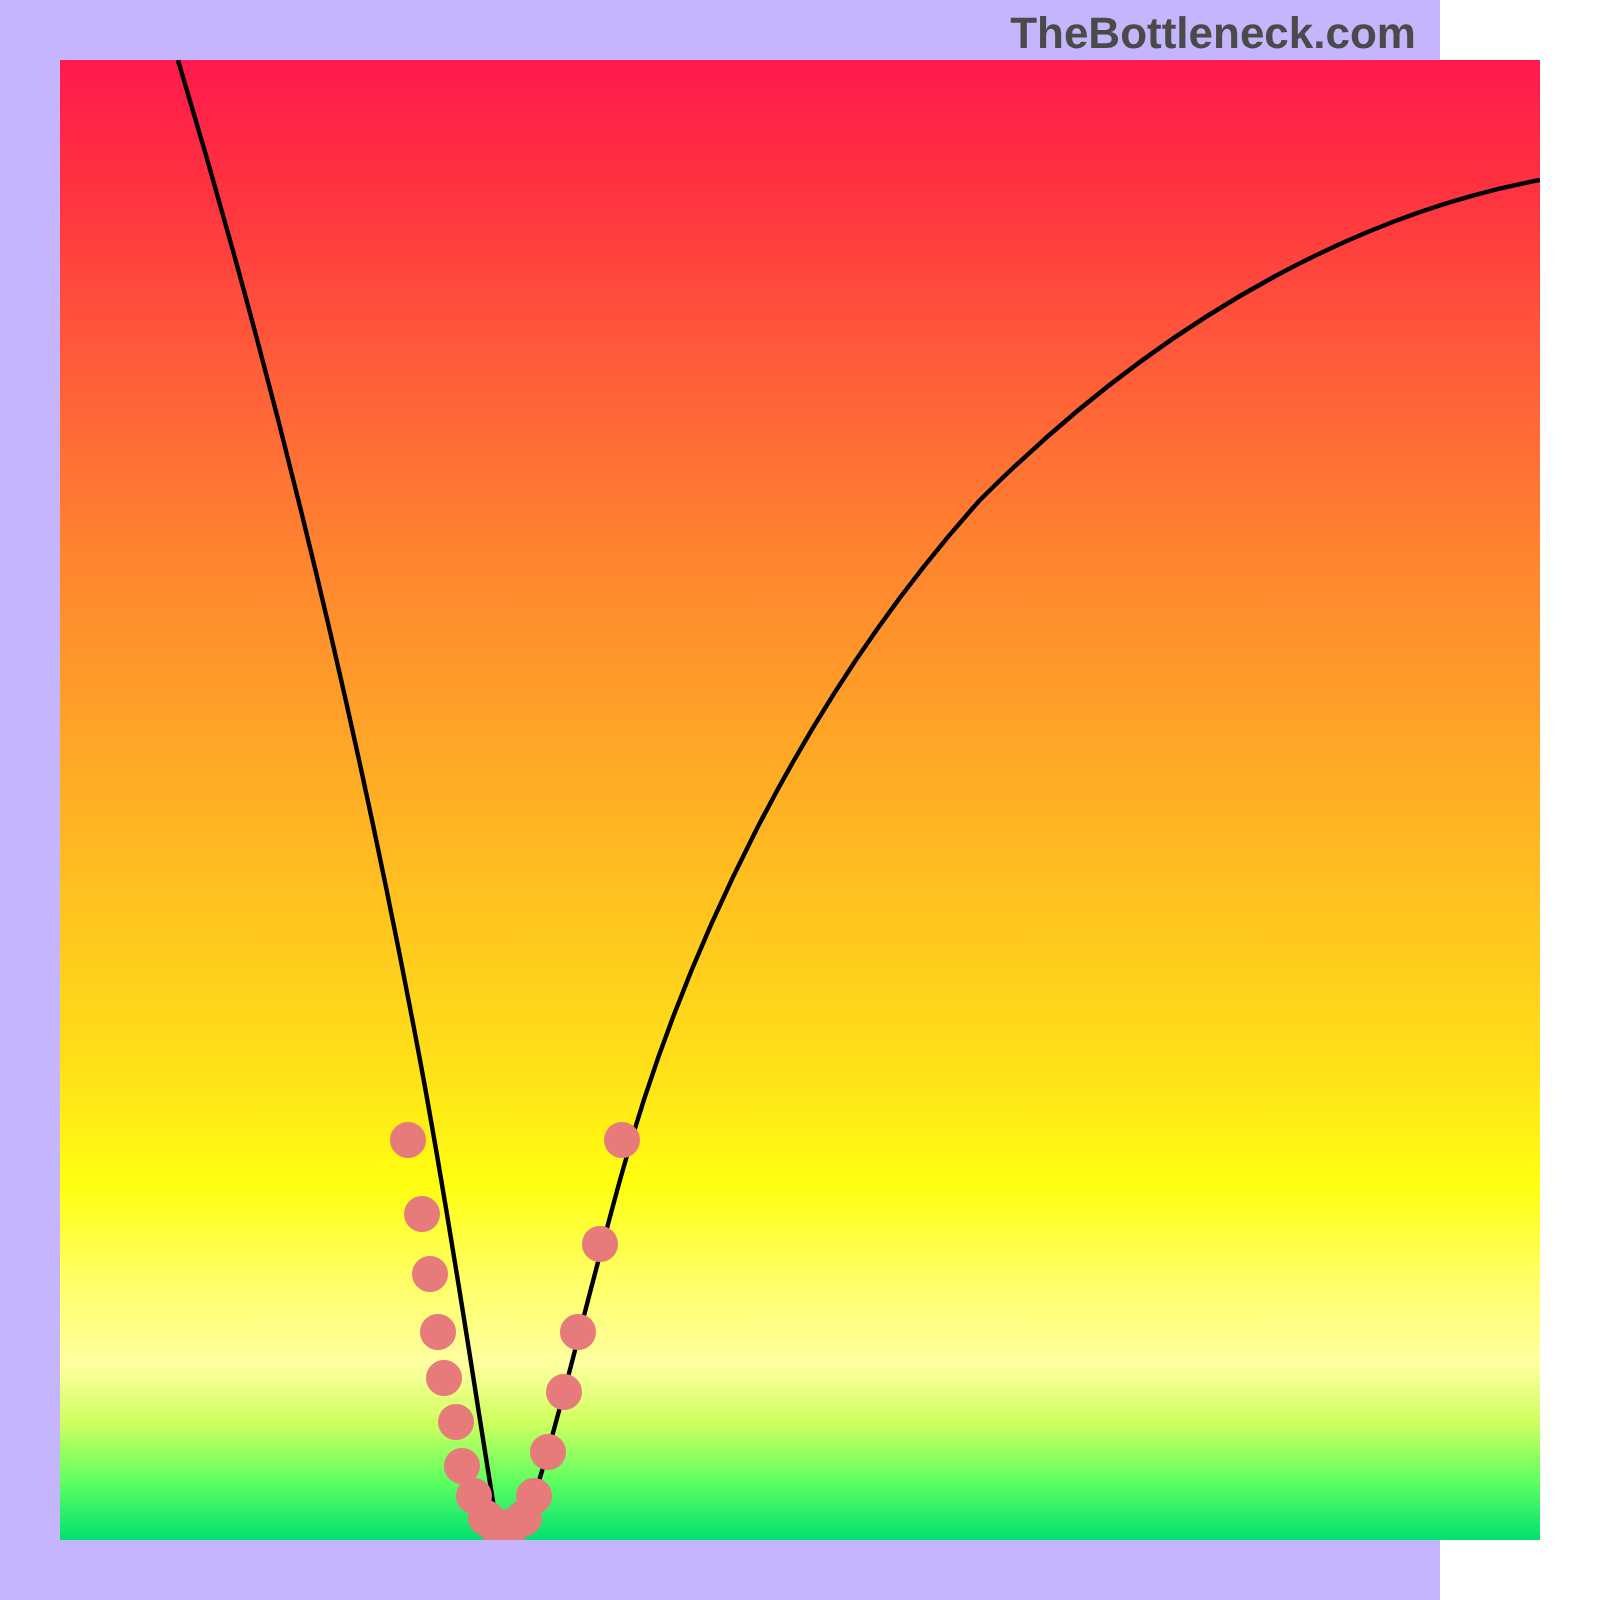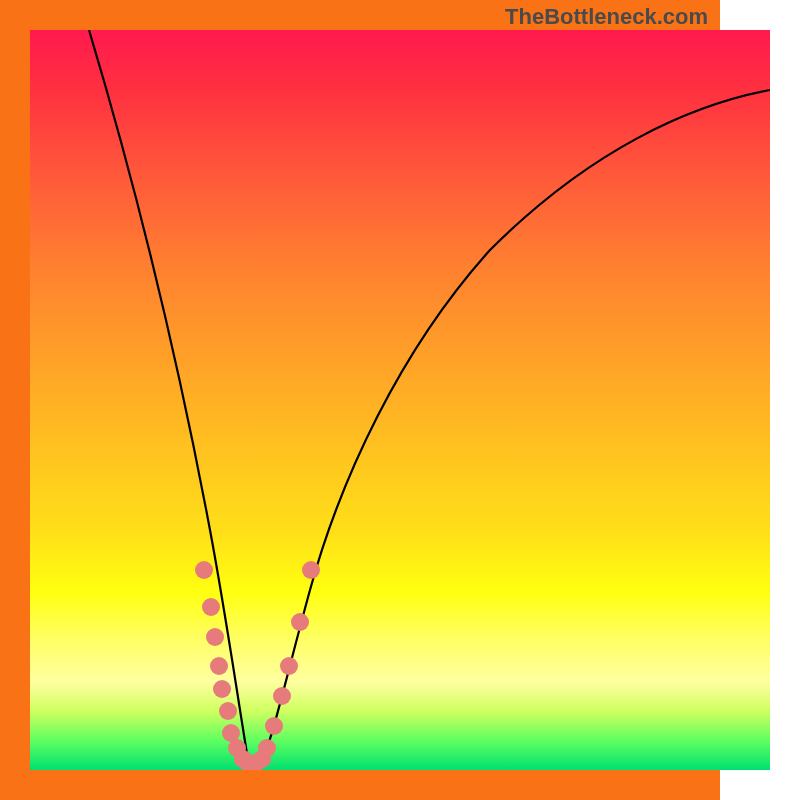--- a/index.html
+++ b/index.html
@@ -1,20 +1,20 @@
 <!DOCTYPE html>
 <html><head>
 <meta charset="utf-8">
 <style>
   * { margin: 0; padding: 0; box-sizing: border-box; }
   html, body { width: 800px; height: 800px; overflow: hidden; }
   .outer {
     width: 720px;
     height: 800px;
-    background: #f97316;
+    background: #c4b5fd;
     position: relative;
   }
   .watermark {
     position: absolute;
     top: 4px;
     right: 12px;
     font-family: Arial, sans-serif;
     font-size: 22px;
     font-weight: bold;
     color: #4a4a4a;

